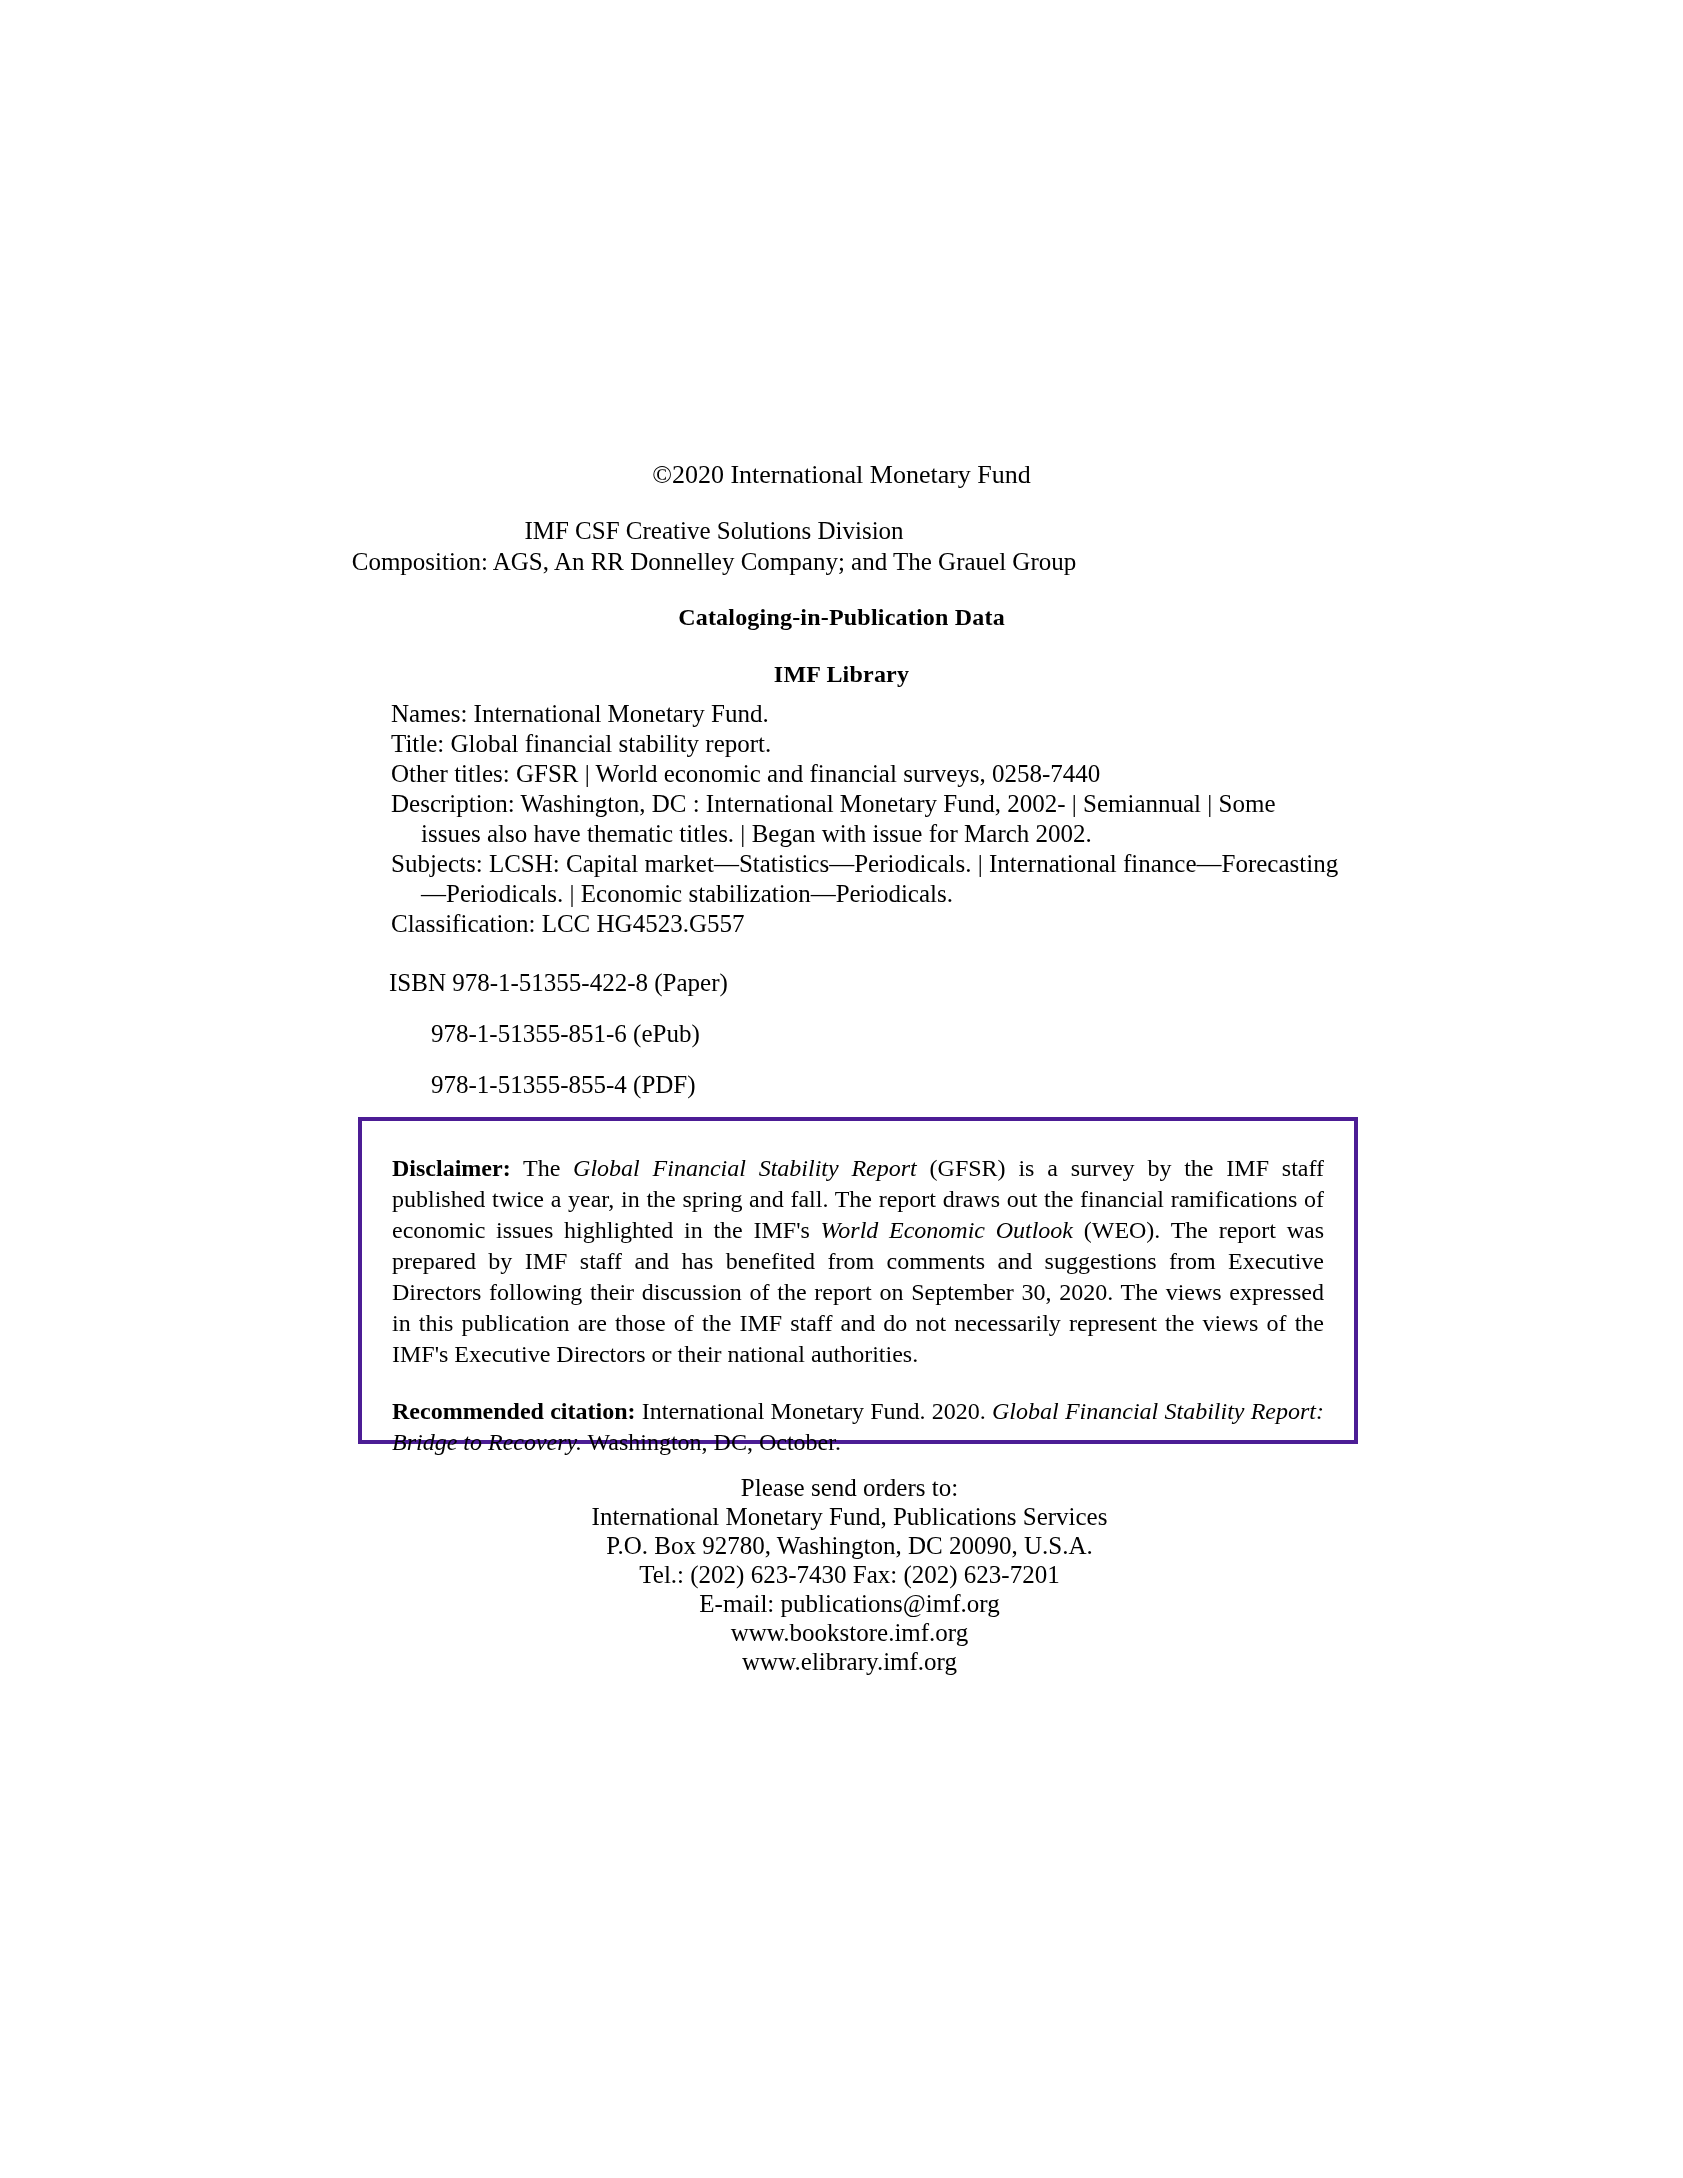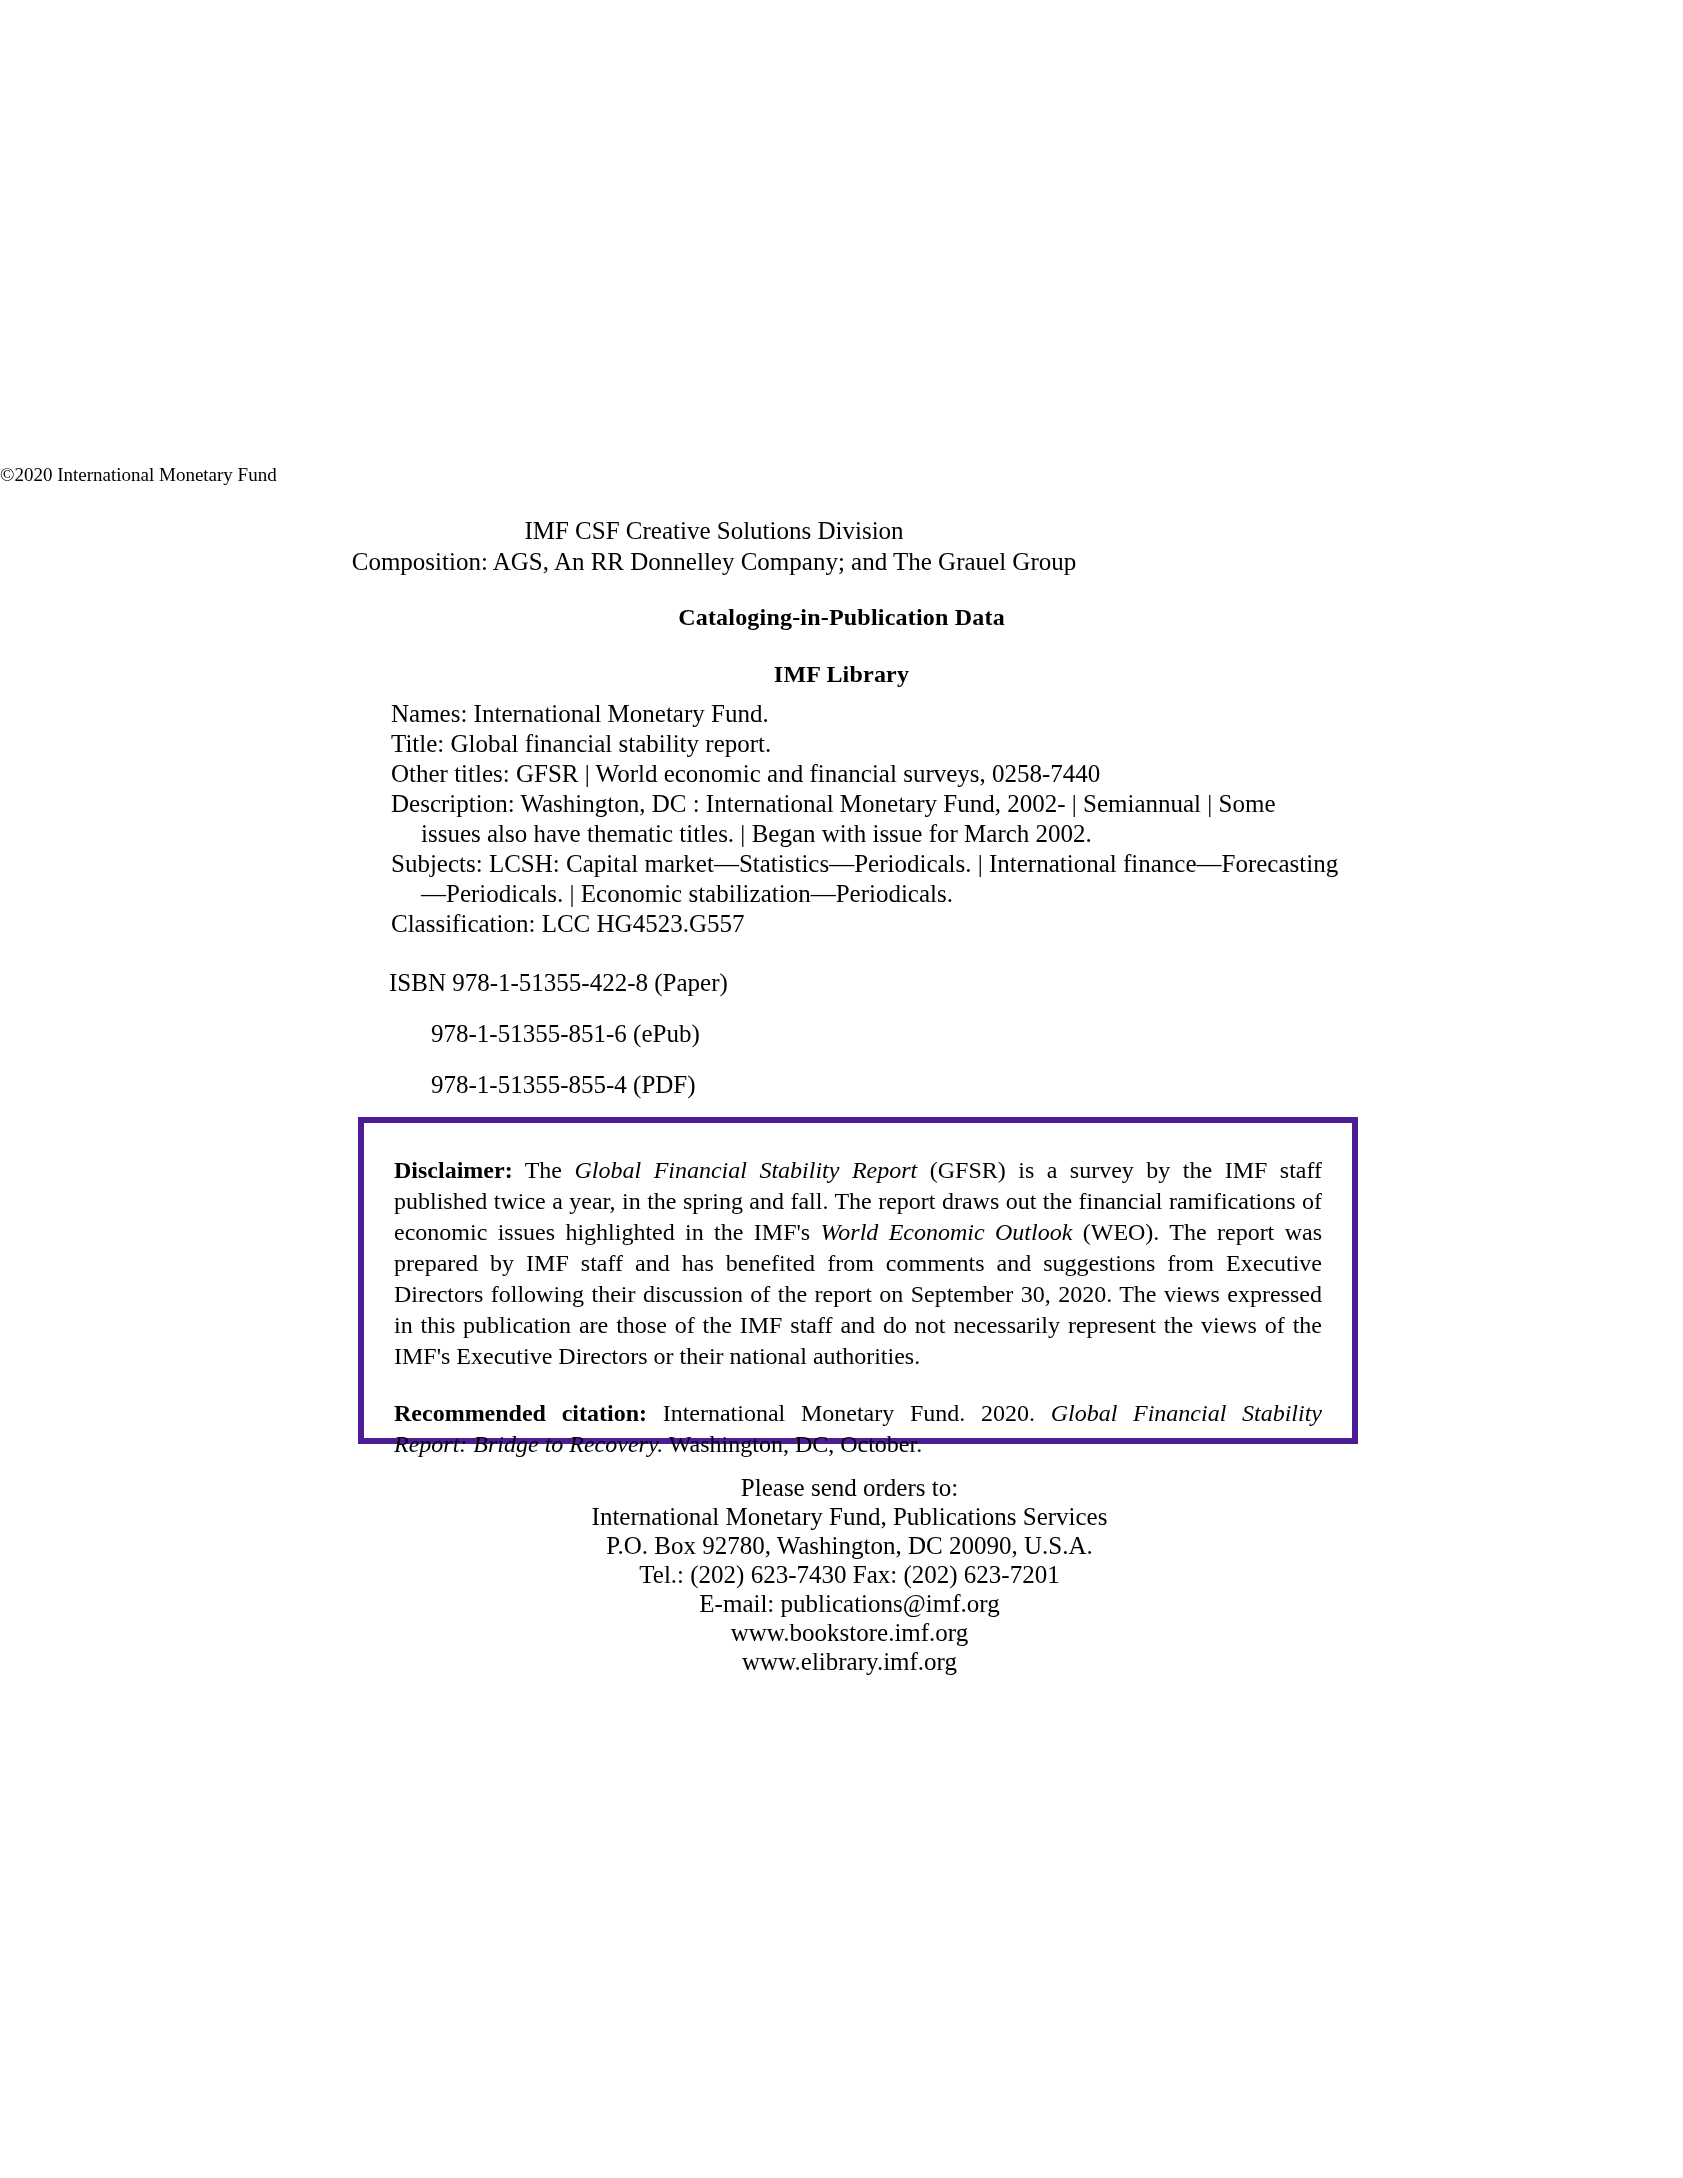--- a/index.html
+++ b/index.html
@@ -24,22 +24,22 @@
     height: 2178px;
     overflow: hidden;
   }
 
   
   .imprint {
     position: absolute;
     left: 0;
     top: 457px;
     width: 1683px;
-    text-align: left;
-    font-size: 19px;
+    text-align: center;
+    font-size: 26px;
     line-height: 35px;
   }
   .imprint-line { display: block; }
 
   .credits {
     position: absolute;
     left: 0;
     top: 515px;
     width: 1428px;
     text-align: center;
@@ -90,21 +90,21 @@
   .isbn-line { display: block; }
   .isbn-line.indent { padding-left: 42px; margin-top: 21px; }
 
   
   .disclaimer-box {
     position: absolute;
     left: 358px;
     top: 1117px;
     width: 1000px;
     height: 327px;
-    border: 6px solid #4c1d95;
+    border: 4px solid #4c1d95;
     box-sizing: border-box;
   }
   .disclaimer-inner {
     padding: 32px 30px 0 30px;
   }
   .disclaimer-para {
     font-size: 24px;
     line-height: 31px;
     text-align: justify;
     margin: 0;

